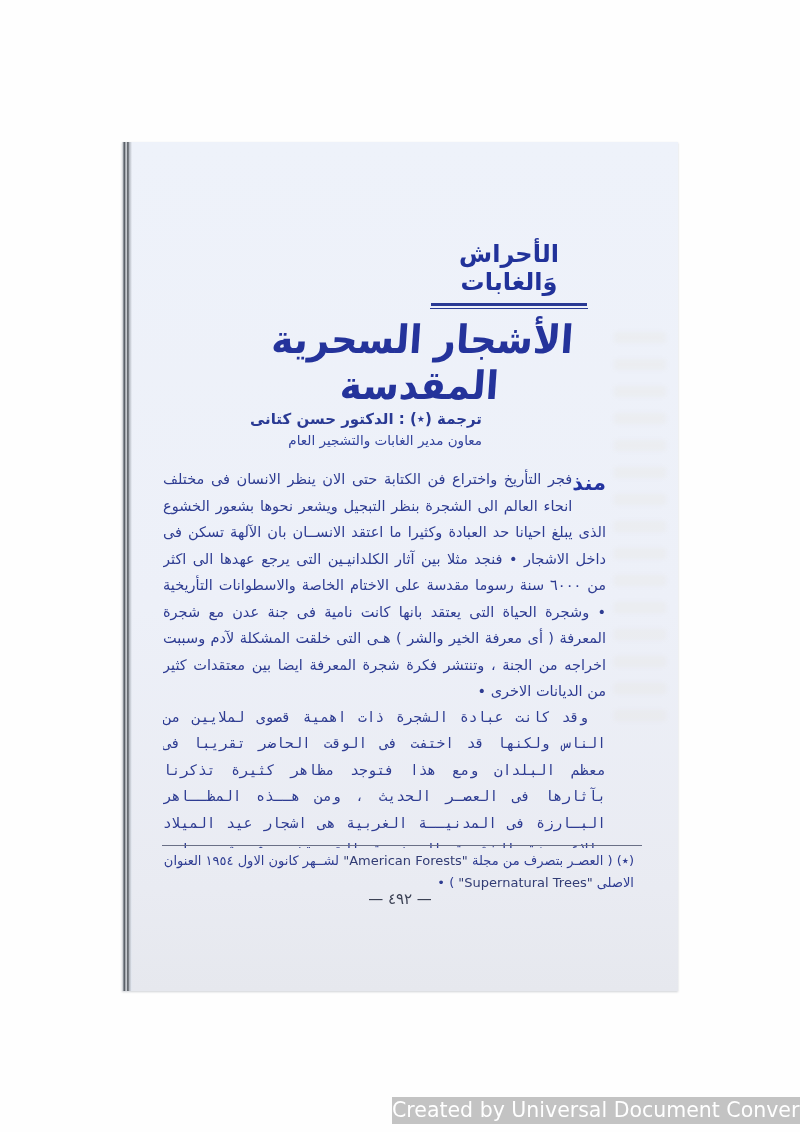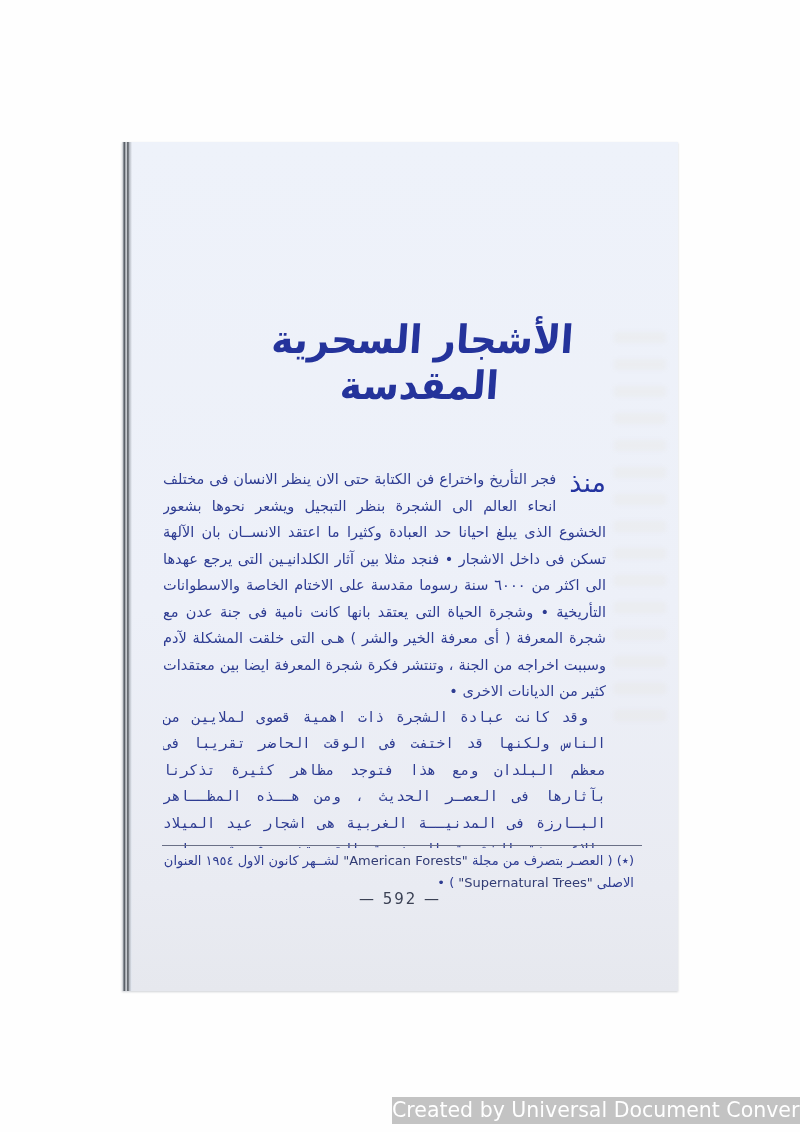--- a/index.html
+++ b/index.html
@@ -26,21 +26,21 @@
          font-family:"DejaVu Sans",sans-serif;}
   
   .credit{position:absolute;top:268px;right:196px;direction:rtl;text-align:right;color:#2a3a94;}
   .credit-l1{font-size:15px;font-weight:bold;}
   .credit-l2{font-size:13.5px;margin-top:4px;color:#32429c;}
   
   .body{position:absolute;top:324px;right:72px;left:41px;height:382px;overflow:hidden;
         direction:rtl;text-align:justify;color:#2e3c92;font-size:14.5px;line-height:26.5px;}
   .para{margin:0;}
   .p2{text-indent:18px;font-family:Liberation Mono, monospace;}
-  .lead{float:right;font-size:27px;font-weight:normal;line-height:30px;margin-left:13px;margin-top:2px;
+  .lead{float:right;font-size:21px;font-weight:bold;line-height:30px;margin-top:2px;
         color:#2434a0;}
   
   .fn-rule{position:absolute;top:703px;right:36px;width:480px;height:1px;background:#6a7086;}
   .footnote{position:absolute;top:708px;right:44px;width:472px;margin:0;direction:rtl;
             text-align:right;font-size:13px;line-height:22px;color:#2e3c92;}
   .footnote .latin{direction:ltr;unicode-bidi:embed;font-size:13px;color:#323c74;}
   
   .page-num{position:absolute;top:748px;left:0;width:100%;text-align:center;
             font-size:15px;letter-spacing:2px;color:#3b4154;direction:rtl;}
   
@@ -50,42 +50,51 @@
 </style>
 </head>
 <body>
 
 <div class="canvas">
 
   <div class="page">
     <div class="spine"></div>
     <div class="ghost"></div>
 
+    <div class="sec-header">
+      <span class="sec-header-text">الأحراش وَالغابات</span>
+      <div class="rule rule-thick"></div>
+      <div class="rule rule-thin"></div>
+    </div>
 
     <h1 class="title">الأشجار السحرية المقدسة</h1>
 
+    <div class="credit">
+      <div class="credit-l1">ترجمة (٭) : الدكتور حسن كتانى</div>
+      <div class="credit-l2">معاون مدير الغابات والتشجير العام</div>
+    </div>
 
     <div class="body">
       <p class="para p1">
         <span class="lead">منذ</span>
         <span>فجر التأريخ واختراع فن الكتابة حتى الان ينظر الانسان فى مختلف انحاء العالم الى الشجرة بنظر التبجيل ويشعر نحوها بشعور الخشوع الذى يبلغ احيانا حد العبادة وكثيرا ما اعتقد الانســان بان الآلهة تسكن فى داخل الاشجار • فنجد مثلا بين آثار الكلدانيـين التى يرجع عهدها الى اكثر من ٦٠٠٠ سنة رسوما مقدسة على الاختام الخاصة والاسطوانات التأريخية • وشجرة الحياة التى يعتقد بانها كانت نامية فى جنة عدن مع شجرة المعرفة ( أى معرفة الخير والشر ) هـى التى خلقت المشكلة لآدم وسببت اخراجه من الجنة ، وتنتشر فكرة شجرة المعرفة ايضا بين معتقدات كثير من الديانات الاخرى •</span>
       </p>
       <p class="para p2">وقد كانت عبادة الشجرة ذات اهمية قصوى لملايين من الناس ولكنها قد اختفت فى الوقت الحاضر تقريبا فى معظم البلدان ومع هذا فتوجد مظاهر كثيرة تذكرنا بآثارها فى العصـر الحديث ، ومن هــذه المظــاهر البـارزة فى المدنيــة الغربية هى اشجار عيد الميلاد والاعمــدة الخشبية الرمزيـة التى تنصب فى شهر مايس والغصن الخشبى ذو الفرعين من شجرة الفندق</p>
     </div>
 
     <div class="fn-rule"></div>
 
     <p class="footnote">
       <span>(٭) ( العصـر بتصرف من مجلة</span>
       <span class="latin" dir="ltr">"American Forests"</span>
       <span>لشــهر كانون الاول ١٩٥٤ العنوان الاصلى</span>
       <span class="latin" dir="ltr">"Supernatural Trees"</span>
       <span>) •</span>
     </p>
 
-    <div class="page-num">— 592 —</div>
+    <div class="page-num">— ٤٩٢ —</div>
   </div>
 
   <div class="watermark">
     <span>Created by Universal Document Converter</span>
   </div>
 
 </div>
 
 </body></html>

